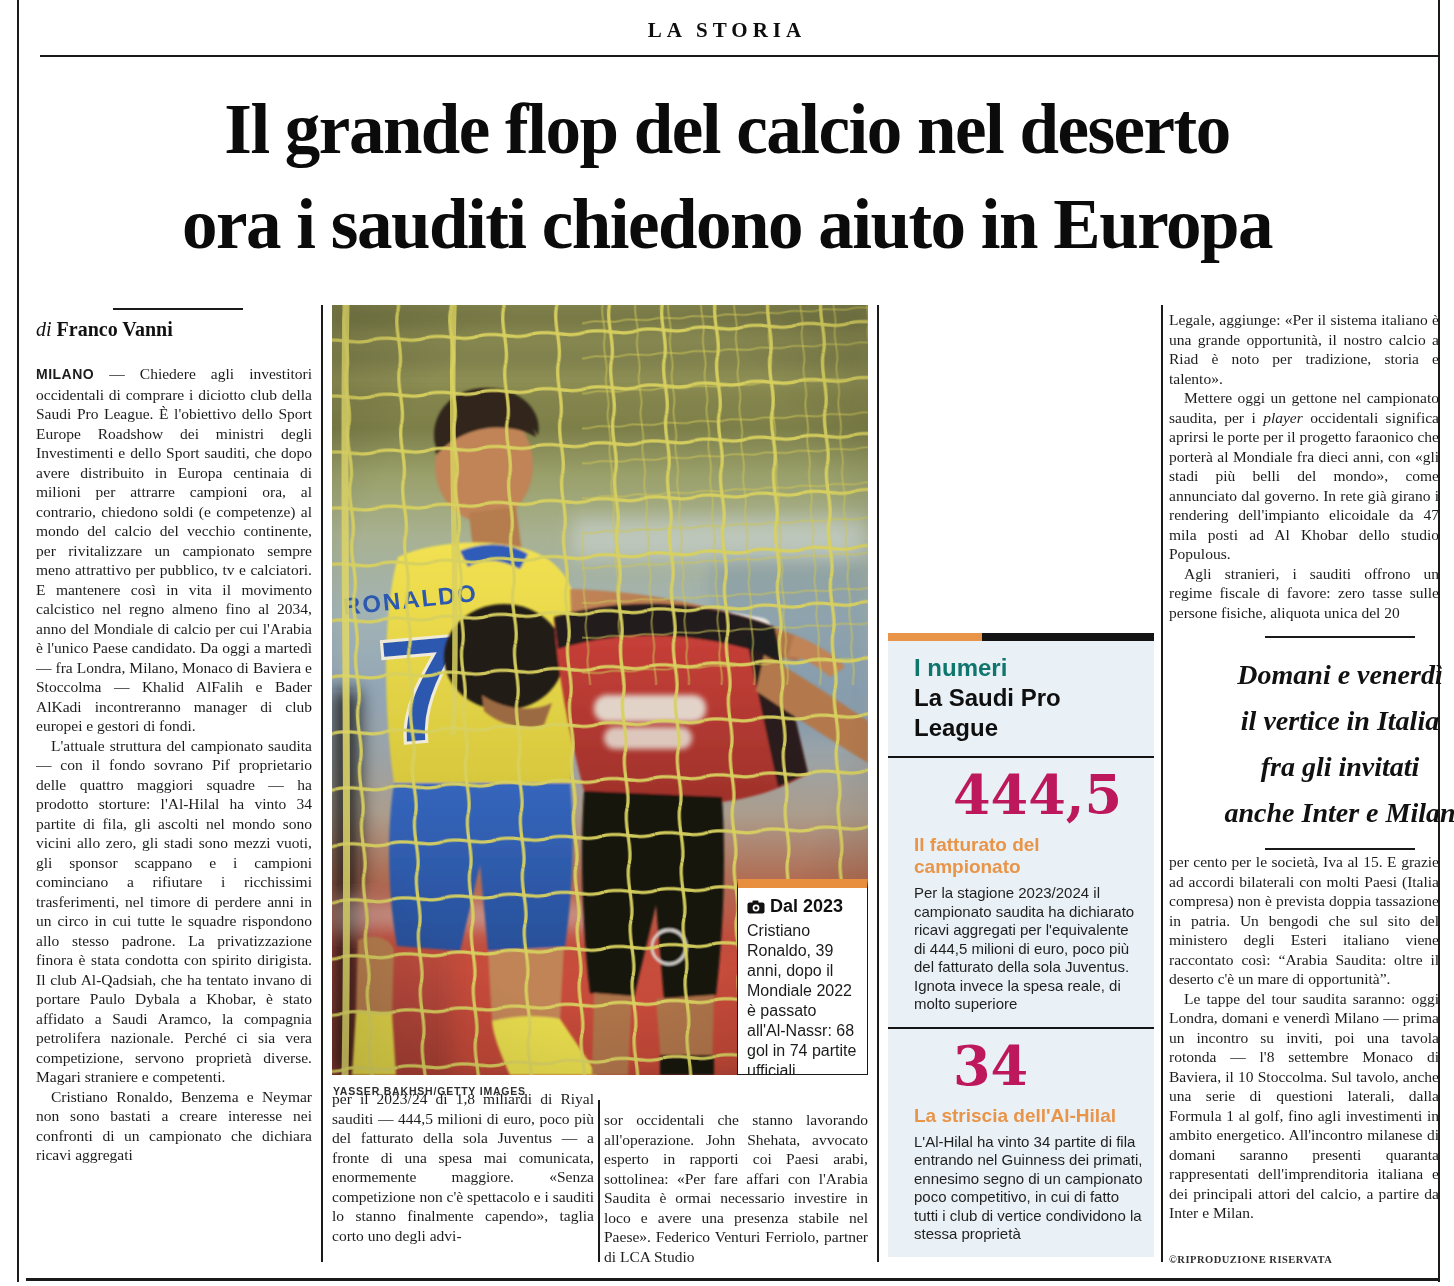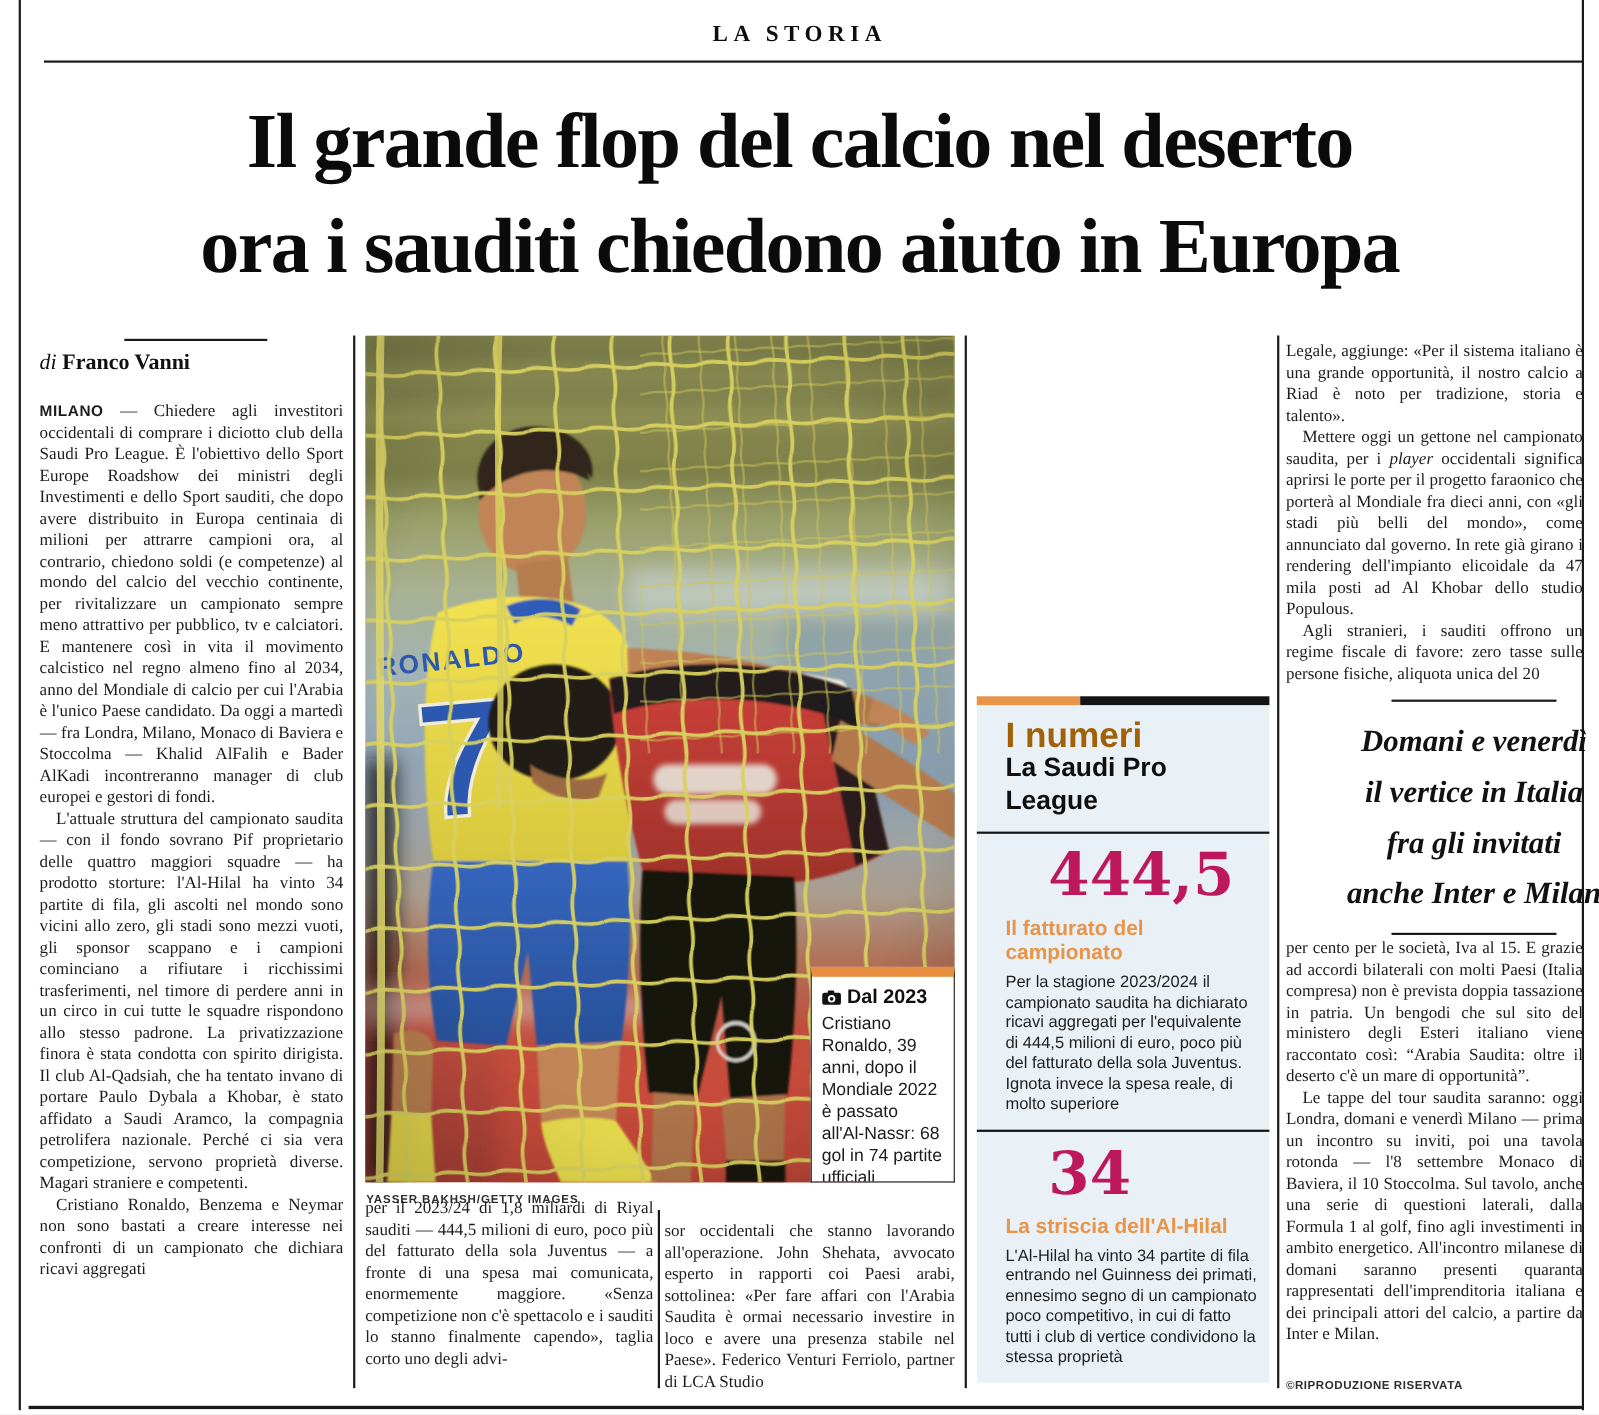--- a/index.html
+++ b/index.html
@@ -22,35 +22,35 @@
   .standfirst{position:absolute;left:886px;top:312px;width:268px;text-align:center;
               font-size:25px;line-height:35px;color:#181818;}
   .pq{position:absolute;left:1205px;top:636px;width:270px;text-align:center;}
   .pq-rule{width:150px;height:2px;background:#1a1a1a;margin:0 auto;}
   .pq-text{margin:14px 0 12px 0;font-style:italic;font-weight:bold;font-size:28px;line-height:46px;color:#111;}
   .pq-text span{display:block;}
   .numbox{position:absolute;left:888px;top:633px;width:266px;height:624px;background:#e9f0f6;
           font-family:"Liberation Sans",sans-serif;box-sizing:border-box;padding:20px 10px 0 26px;}
   .nbar-o{position:absolute;top:0;left:0;width:94px;height:8px;background:#e8954a;}
   .nbar-b{position:absolute;top:0;left:94px;width:172px;height:8px;background:#141414;}
-  .n-kicker{font-size:32px;line-height:30px;font-weight:bold;color:#a16207;}
+  .n-kicker{font-size:24px;line-height:30px;font-weight:bold;color:#0f766e;}
   .n-title{font-size:24px;line-height:30px;font-weight:bold;color:#0f0f0f;}
   .n-rule{height:2px;background:#141414;margin:13px 0 0 -26px;width:266px;}
   .n-value{font-family:"DejaVu Serif",serif;font-weight:bold;font-size:54px;line-height:62px;
            color:#be185d;margin-top:6px;margin-left:39px;}
   .n-label{font-size:19px;line-height:22px;font-weight:bold;color:#e8954a;margin-top:8px;}
   .n-text{font-size:15px;line-height:18.5px;color:#1f1f1f;margin-top:6px;}
   .caption{position:absolute;left:737px;top:879px;width:131px;height:196px;background:#fff;
            border:1.5px solid #1a1a1a;border-top:9px solid #e78f3f;box-sizing:border-box;
            padding:8px 9px;font-family:"Liberation Sans",sans-serif;overflow:hidden;z-index:6;}
   .cap-title{font-size:18px;font-weight:bold;color:#101010;margin-bottom:4px;display:flex;align-items:center;gap:5px;}
   .cap-text{font-size:16px;line-height:20px;color:#1b1b1b;}
   .credit{position:absolute;left:333px;top:1085px;font-family:"Liberation Sans",sans-serif;
           font-size:10.5px;font-weight:bold;letter-spacing:.8px;color:#2e2e2e;}
-  .copyright{position:absolute;left:1169px;top:1254px;font-family:Liberation Sans, sans-serif;
+  .copyright{position:absolute;left:1169px;top:1254px;font-family:Liberation Serif, serif;
              font-size:10.5px;font-weight:bold;letter-spacing:.5px;color:#2e2e2e;}
   .photo{position:absolute;left:332px;top:305px;width:536px;height:770px;}
 </style>
 </head>
 <body>
 
 <div id="page">
 
   <div class="vrule" style="left:17px;top:0;height:1282px;"></div>
   <div class="vrule" style="left:1438px;top:0;height:1282px;"></div>

